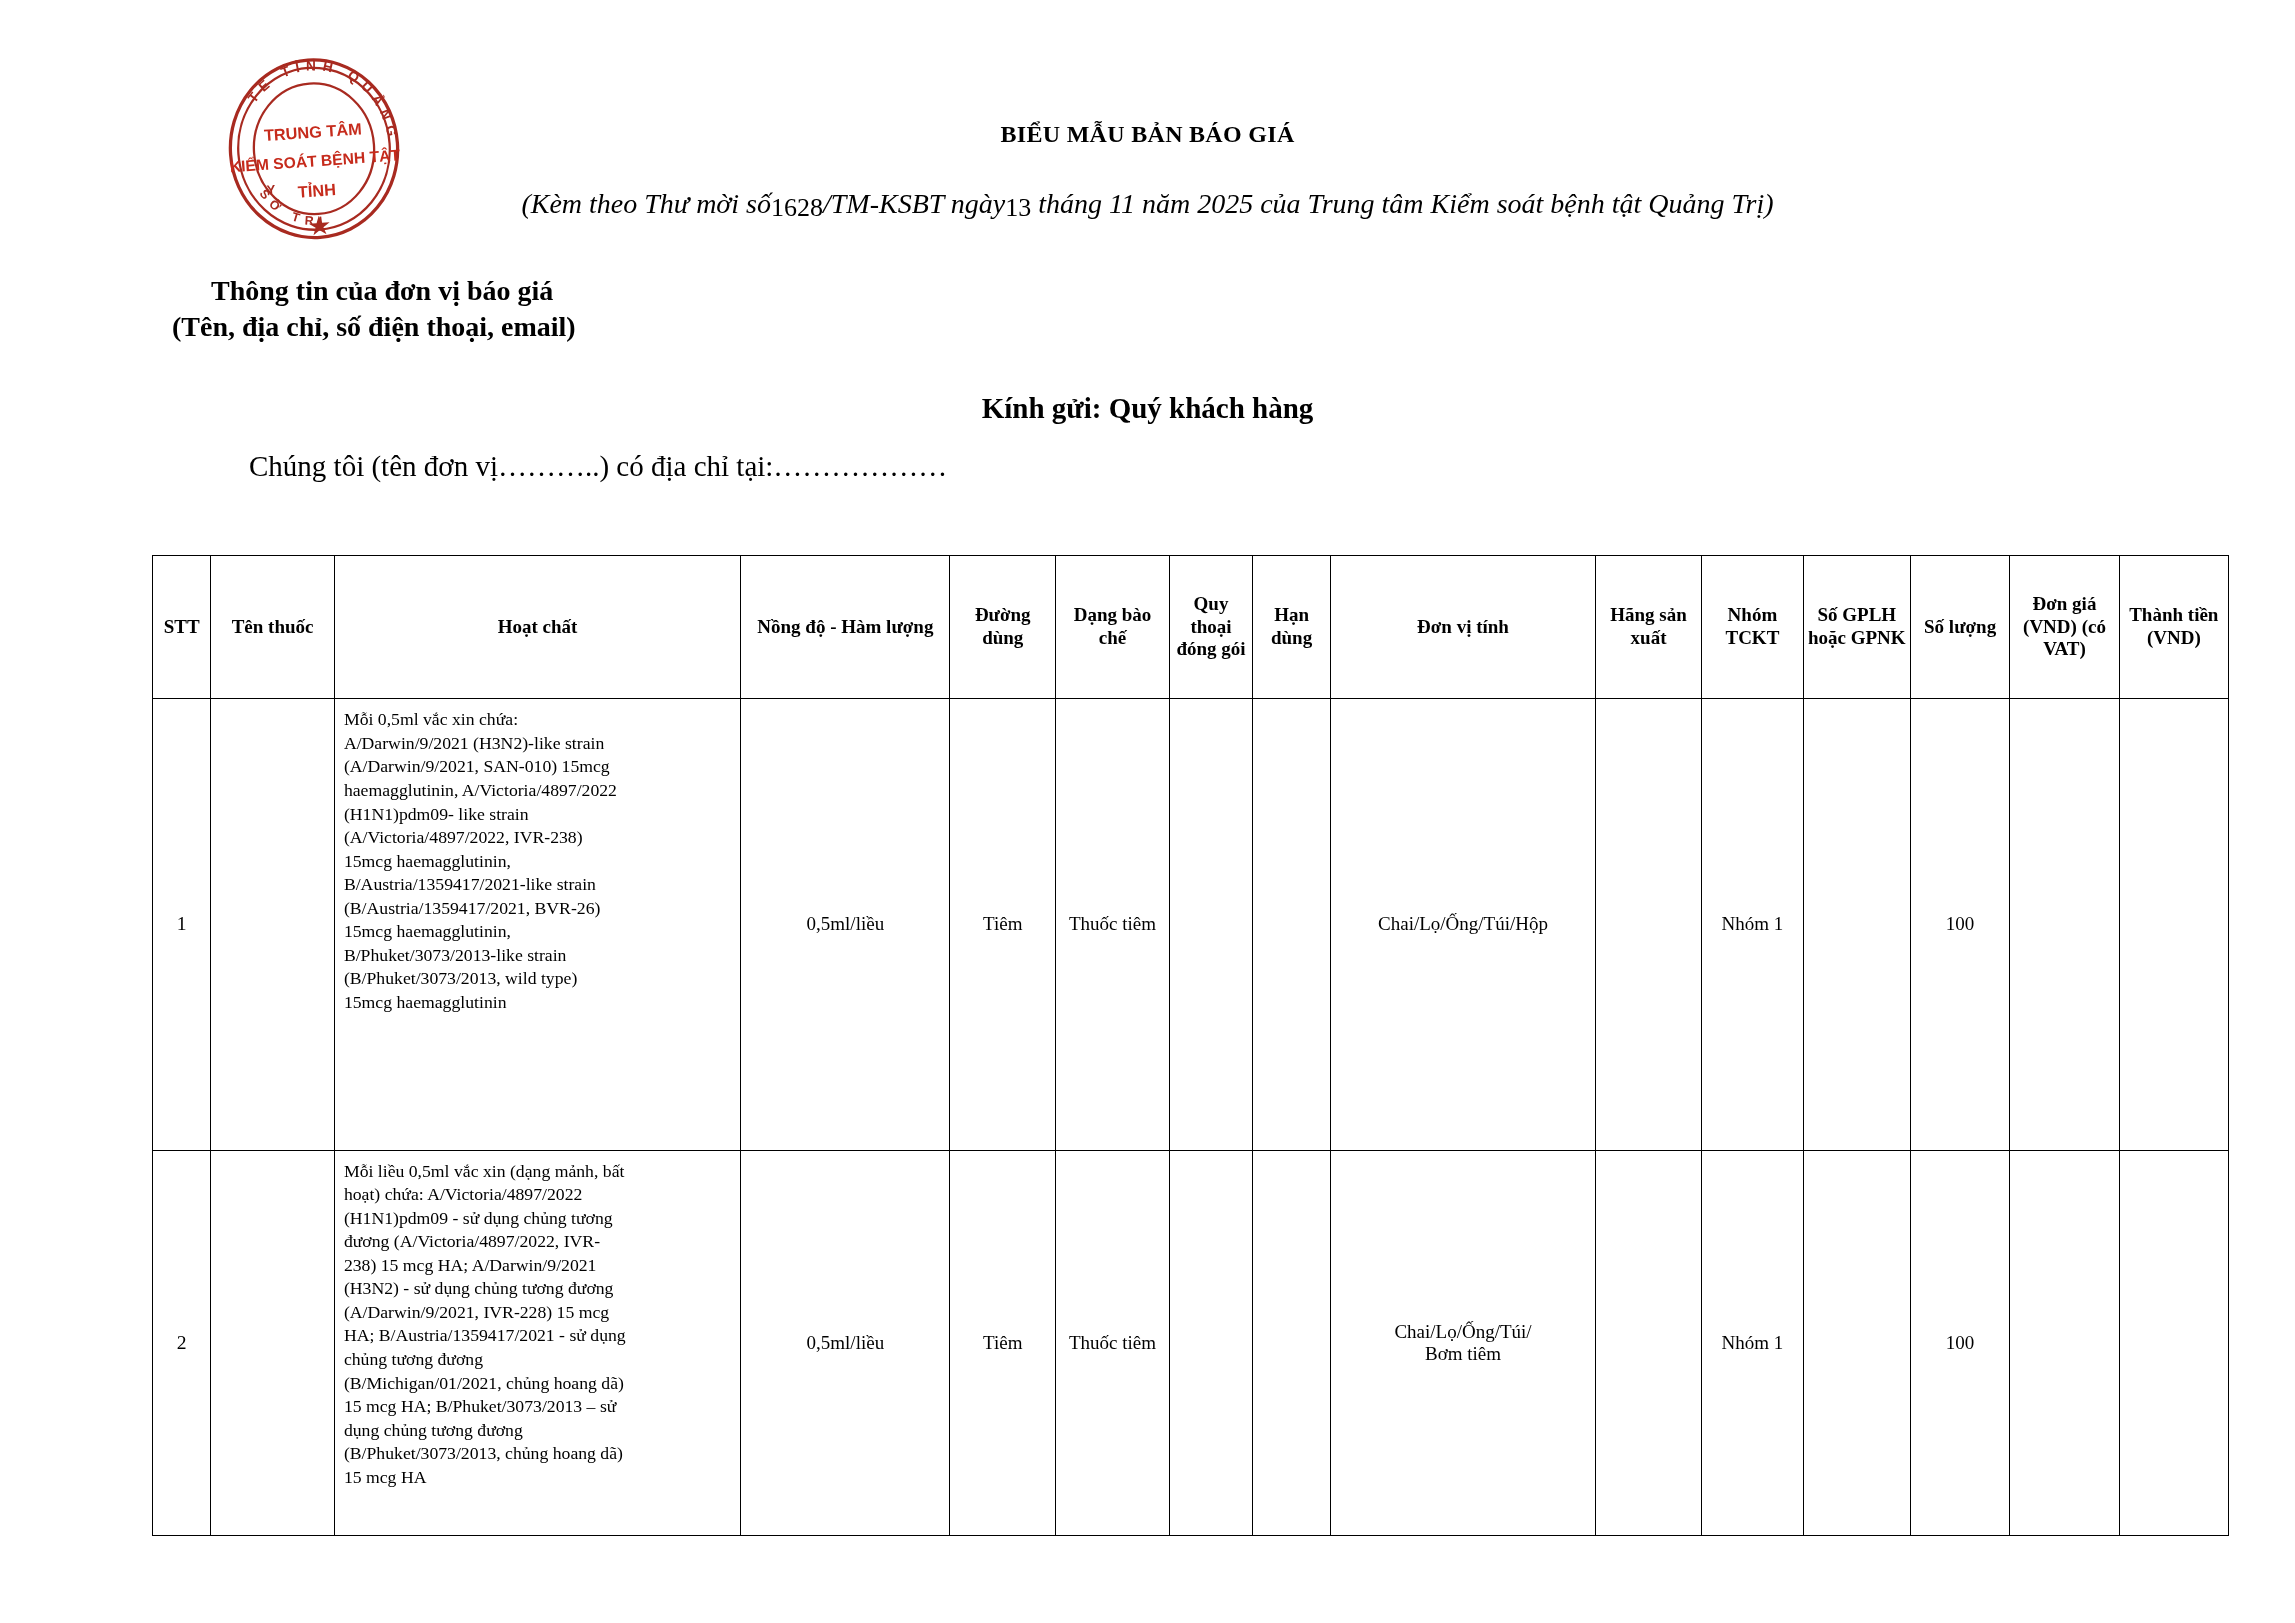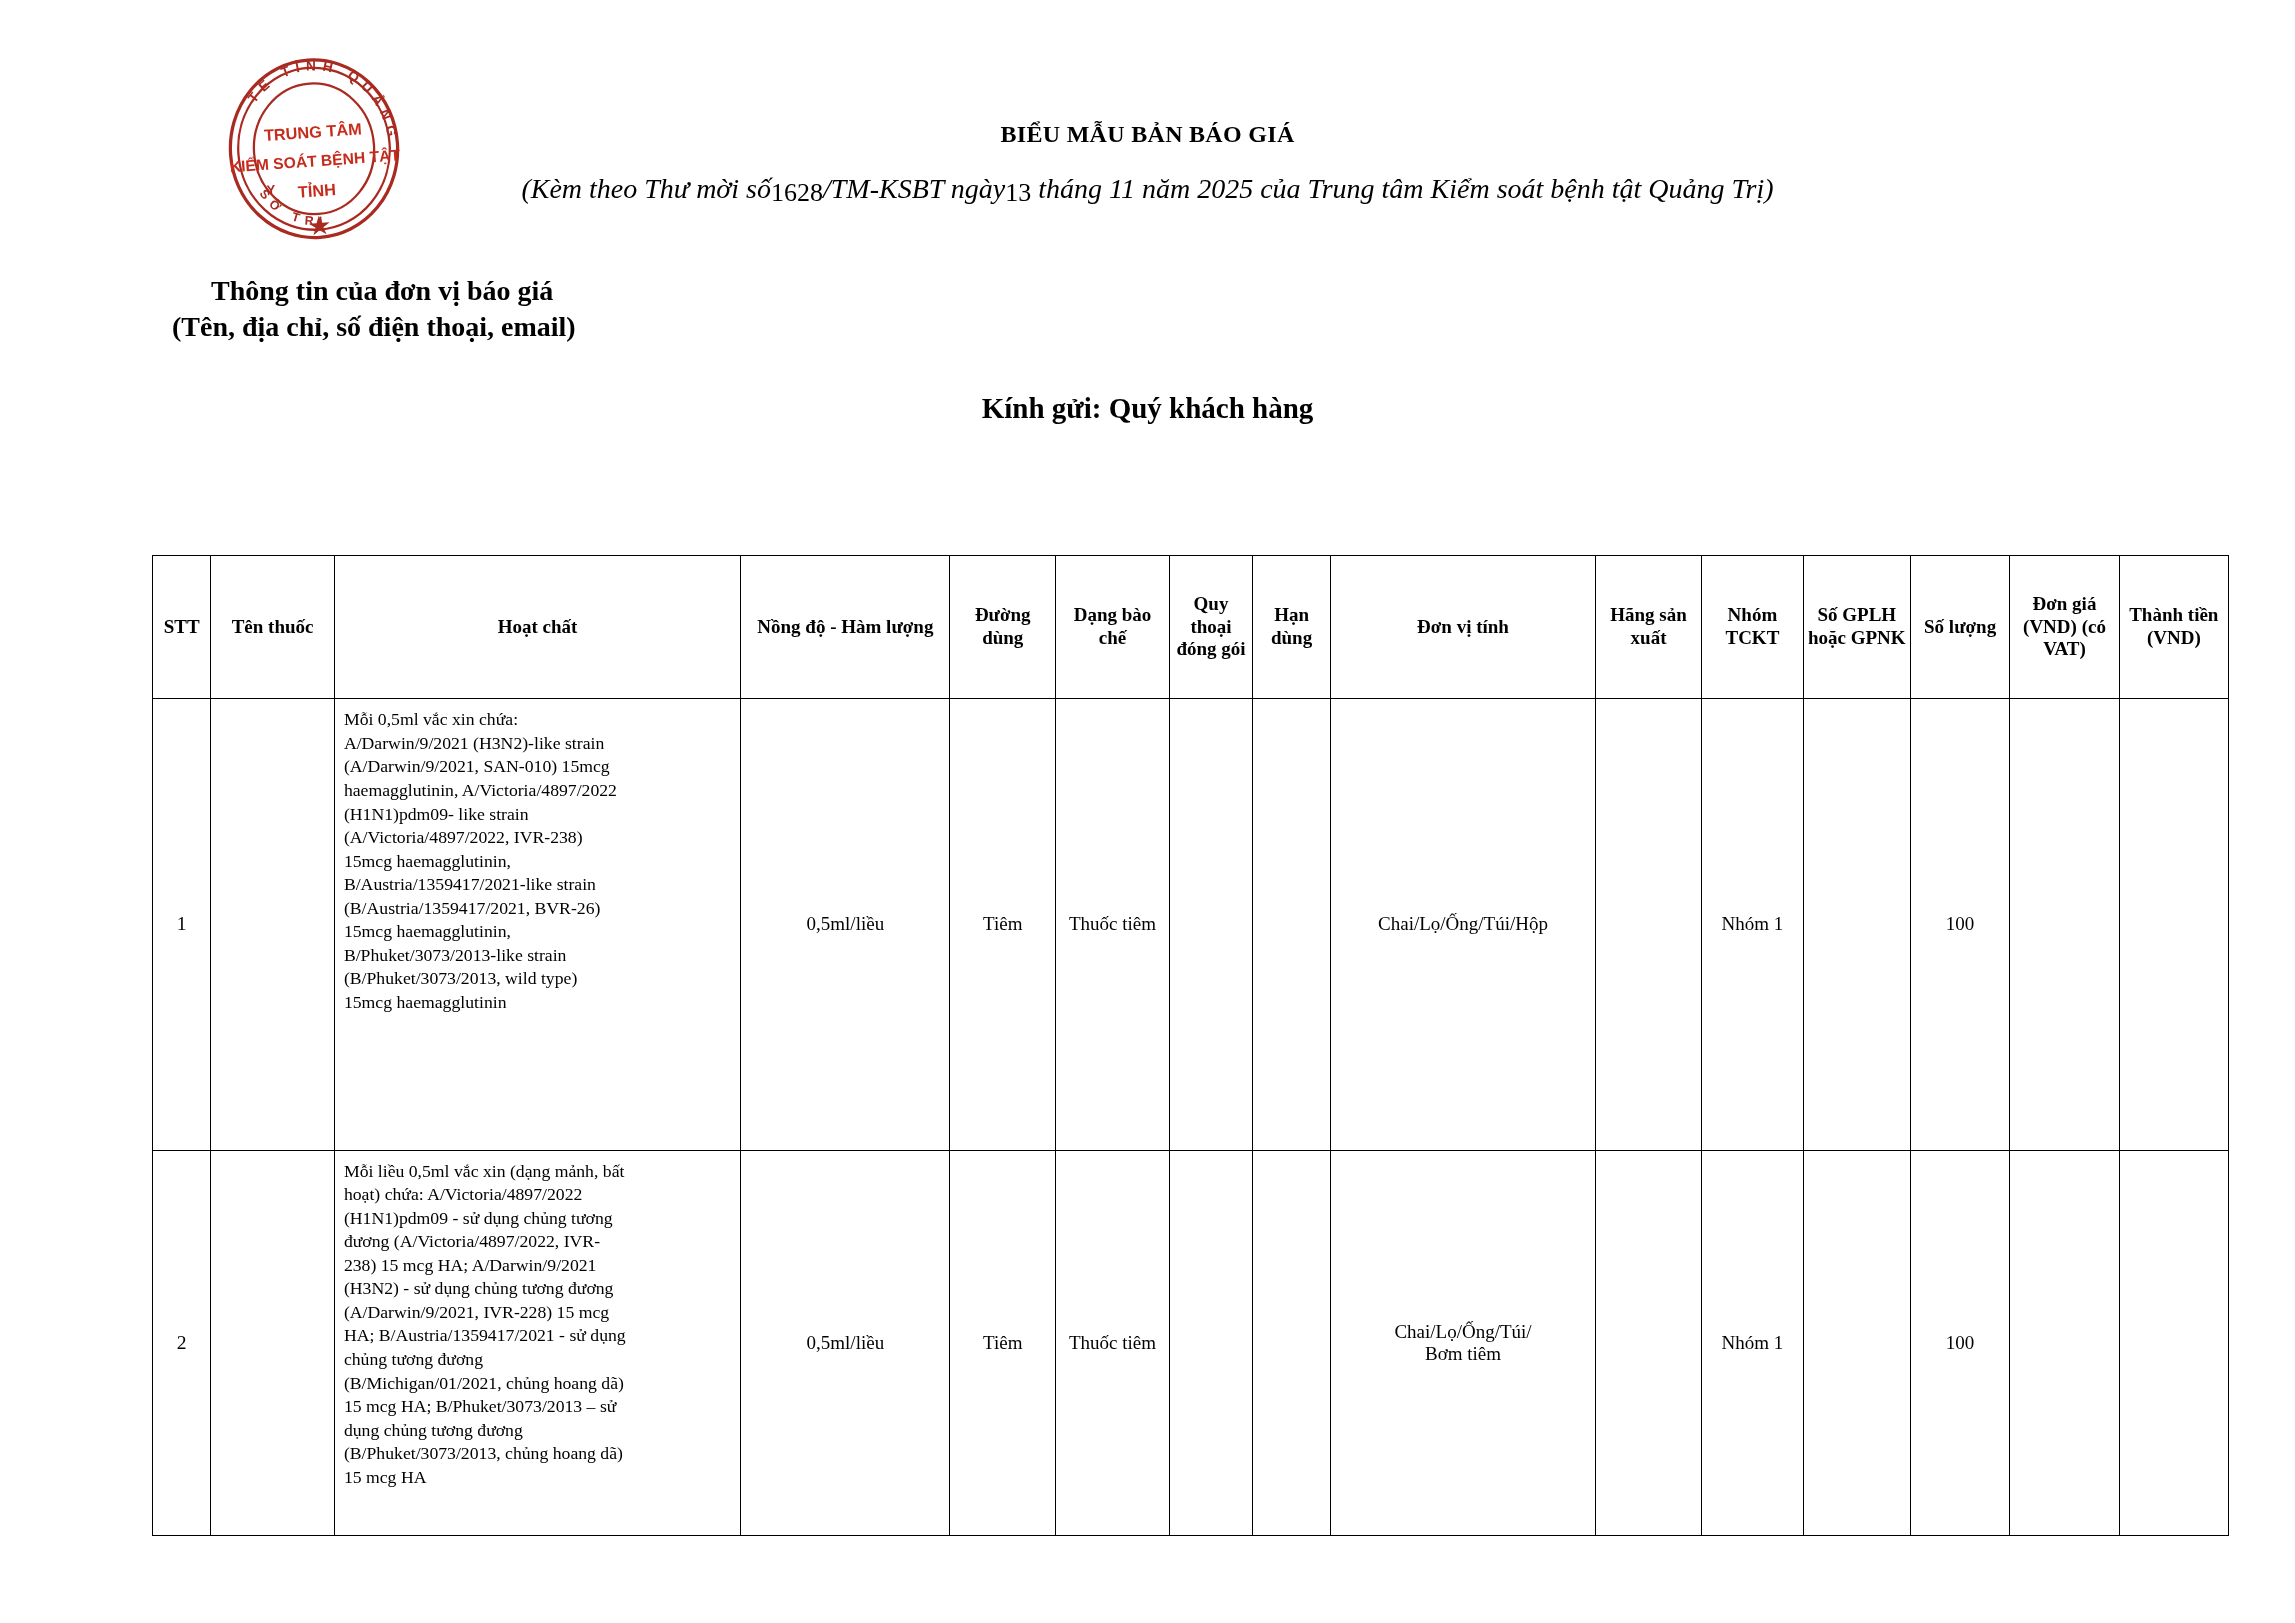--- a/index.html
+++ b/index.html
@@ -35,21 +35,21 @@
     top: 121px;
     width: 2295px;
     text-align: center;
     font-size: 24px;
     font-weight: bold;
     letter-spacing: 0.3px;
   }
   #doc-subtitle {
     position: absolute;
     left: 0;
-    top: 173px;
+    top: 188px;
     width: 2295px;
     text-align: center;
     font-size: 28px;
     font-style: italic;
     white-space: nowrap;
   }
   #doc-subtitle .num {
     font-style: normal;
     font-size: 26px;
     vertical-align: -2.6px;
@@ -176,20 +176,21 @@
 </div>
 
 <div id="org-info">
   <div class="line1">Thông tin của đơn vị báo giá</div>
   <div class="line2">(Tên, địa chỉ, số điện thoại, email)</div>
 </div>
 
 <div id="recipient">Kính gửi: Quý khách hàng</div>
 
 <div id="body-para">
+  <div>Chúng tôi (tên đơn vị………..) có địa chỉ tại:………………</div>
 </div>
 
 <table id="quote-table">
   <colgroup>
     <col class="c-stt">
       <col class="c-name">
       <col class="c-ingredient">
       <col class="c-conc">
     <col class="c-route">
       <col class="c-form">

